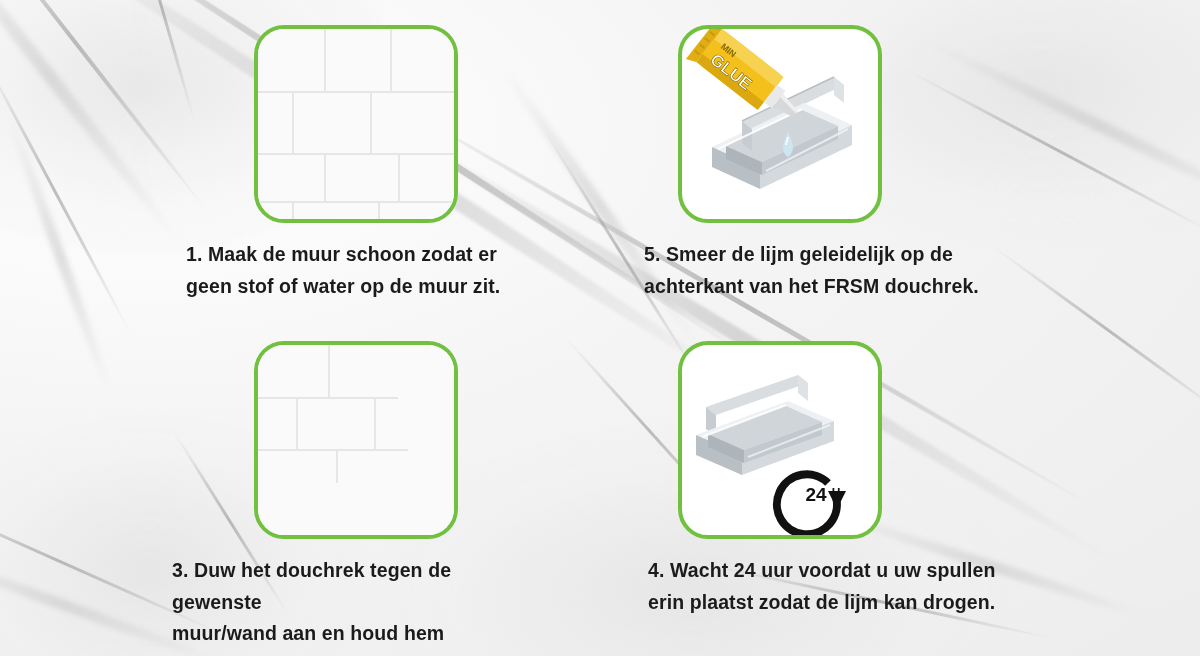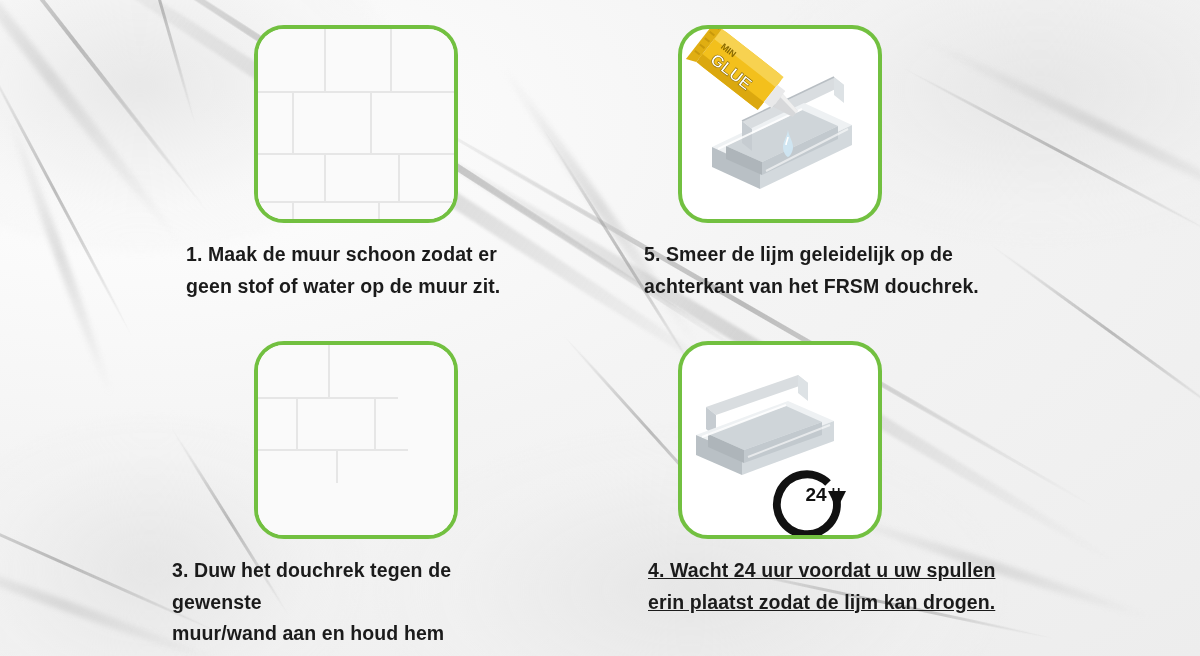--- a/index.html
+++ b/index.html
@@ -88,21 +88,21 @@
 
   
   #step1 { left: 254px; top: 25px; }
   #step2 { left: 678px; top: 25px; }
   #step3 { left: 254px; top: 341px; }
   #step4 { left: 678px; top: 341px; }
 
   #step1 .caption { position: absolute; left: -74px; top: 214px; width: 352px; margin-left: 6px; }
   #step2 .caption { position: absolute; left: -34px; top: 214px; width: 370px; }
   #step3 .caption { position: absolute; left: -82px; top: 214px; width: 368px; }
-  #step4 .caption { position: absolute; left: -30px; top: 214px; width: 372px; text-decoration: underline; }
+  #step4 .caption { position: absolute; left: -30px; top: 214px; width: 372px; }
 
   svg { display: block; }
 </style>
 </head>
 <body>
 
 <div class="page">
 
   <div class="marble-base">
     <div class="blotch" style="left:-120px; top:-80px; width:520px; height:330px;"></div>

